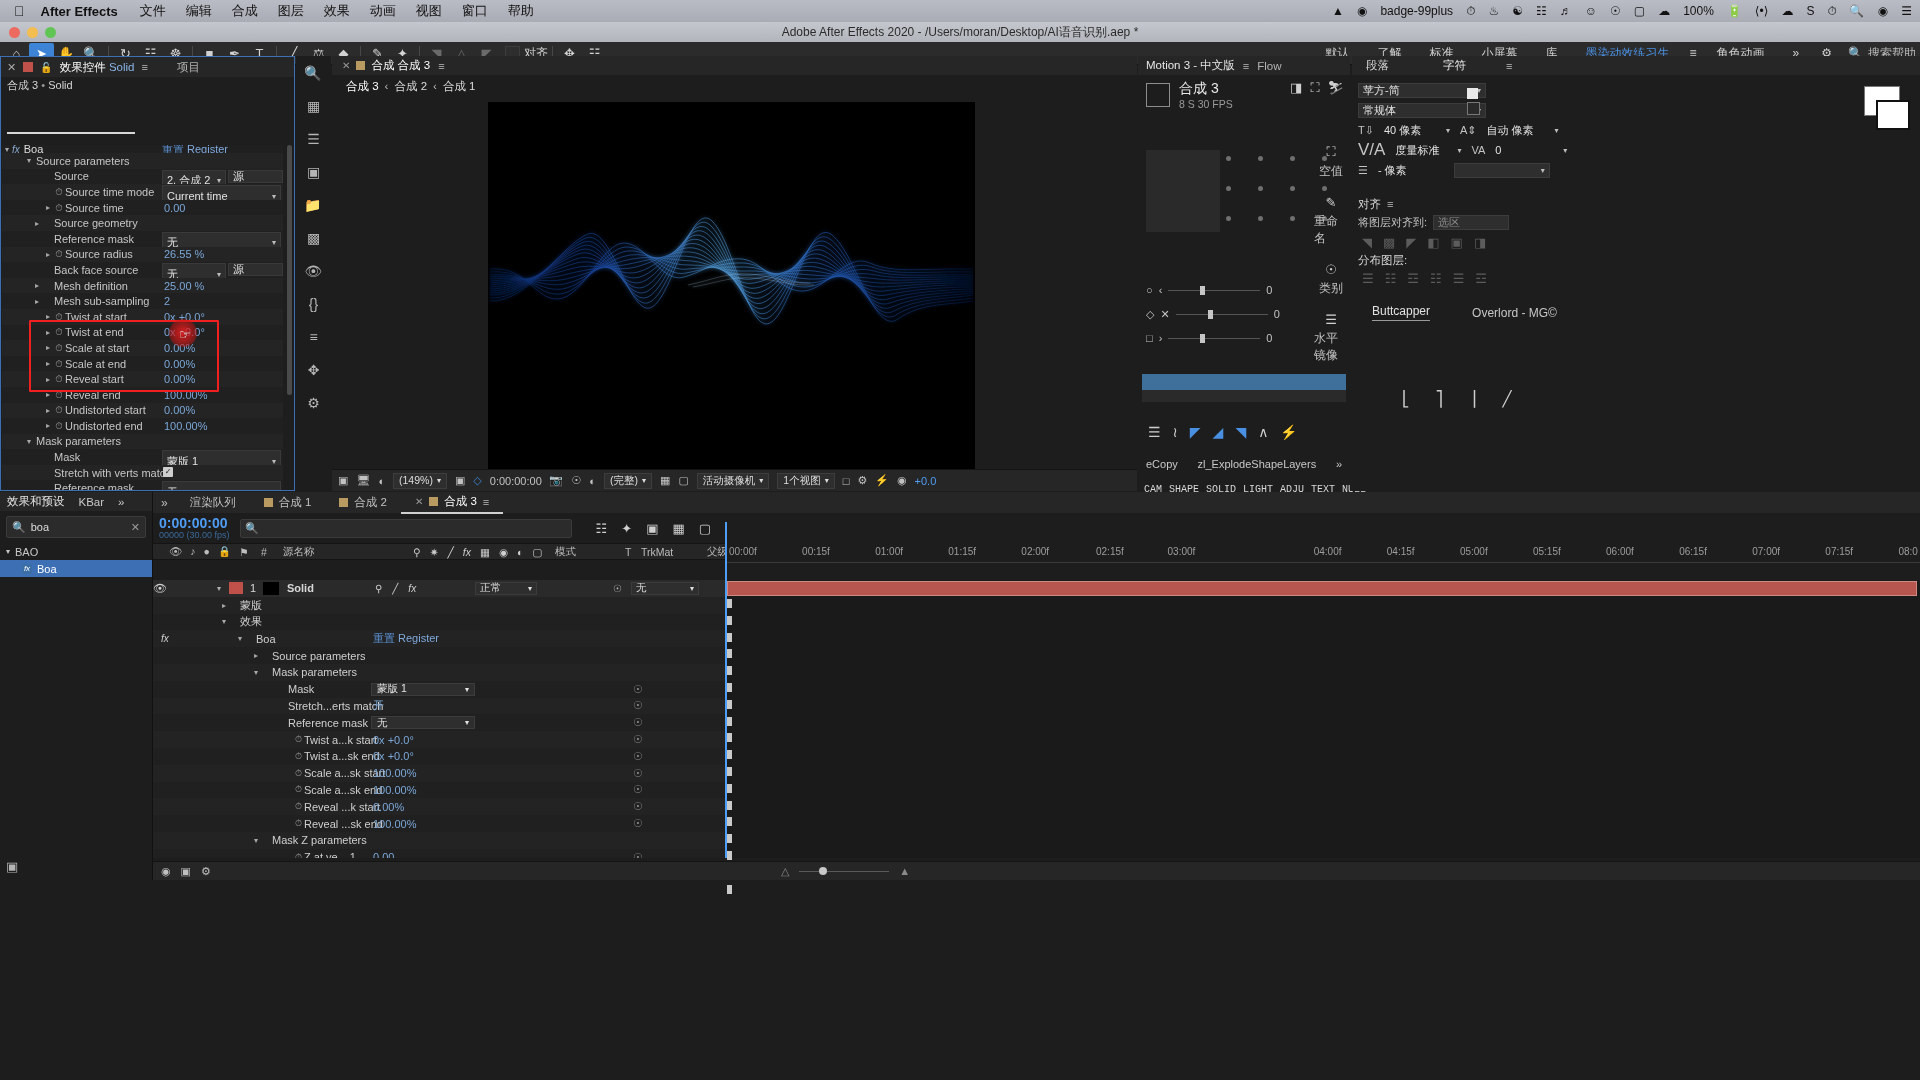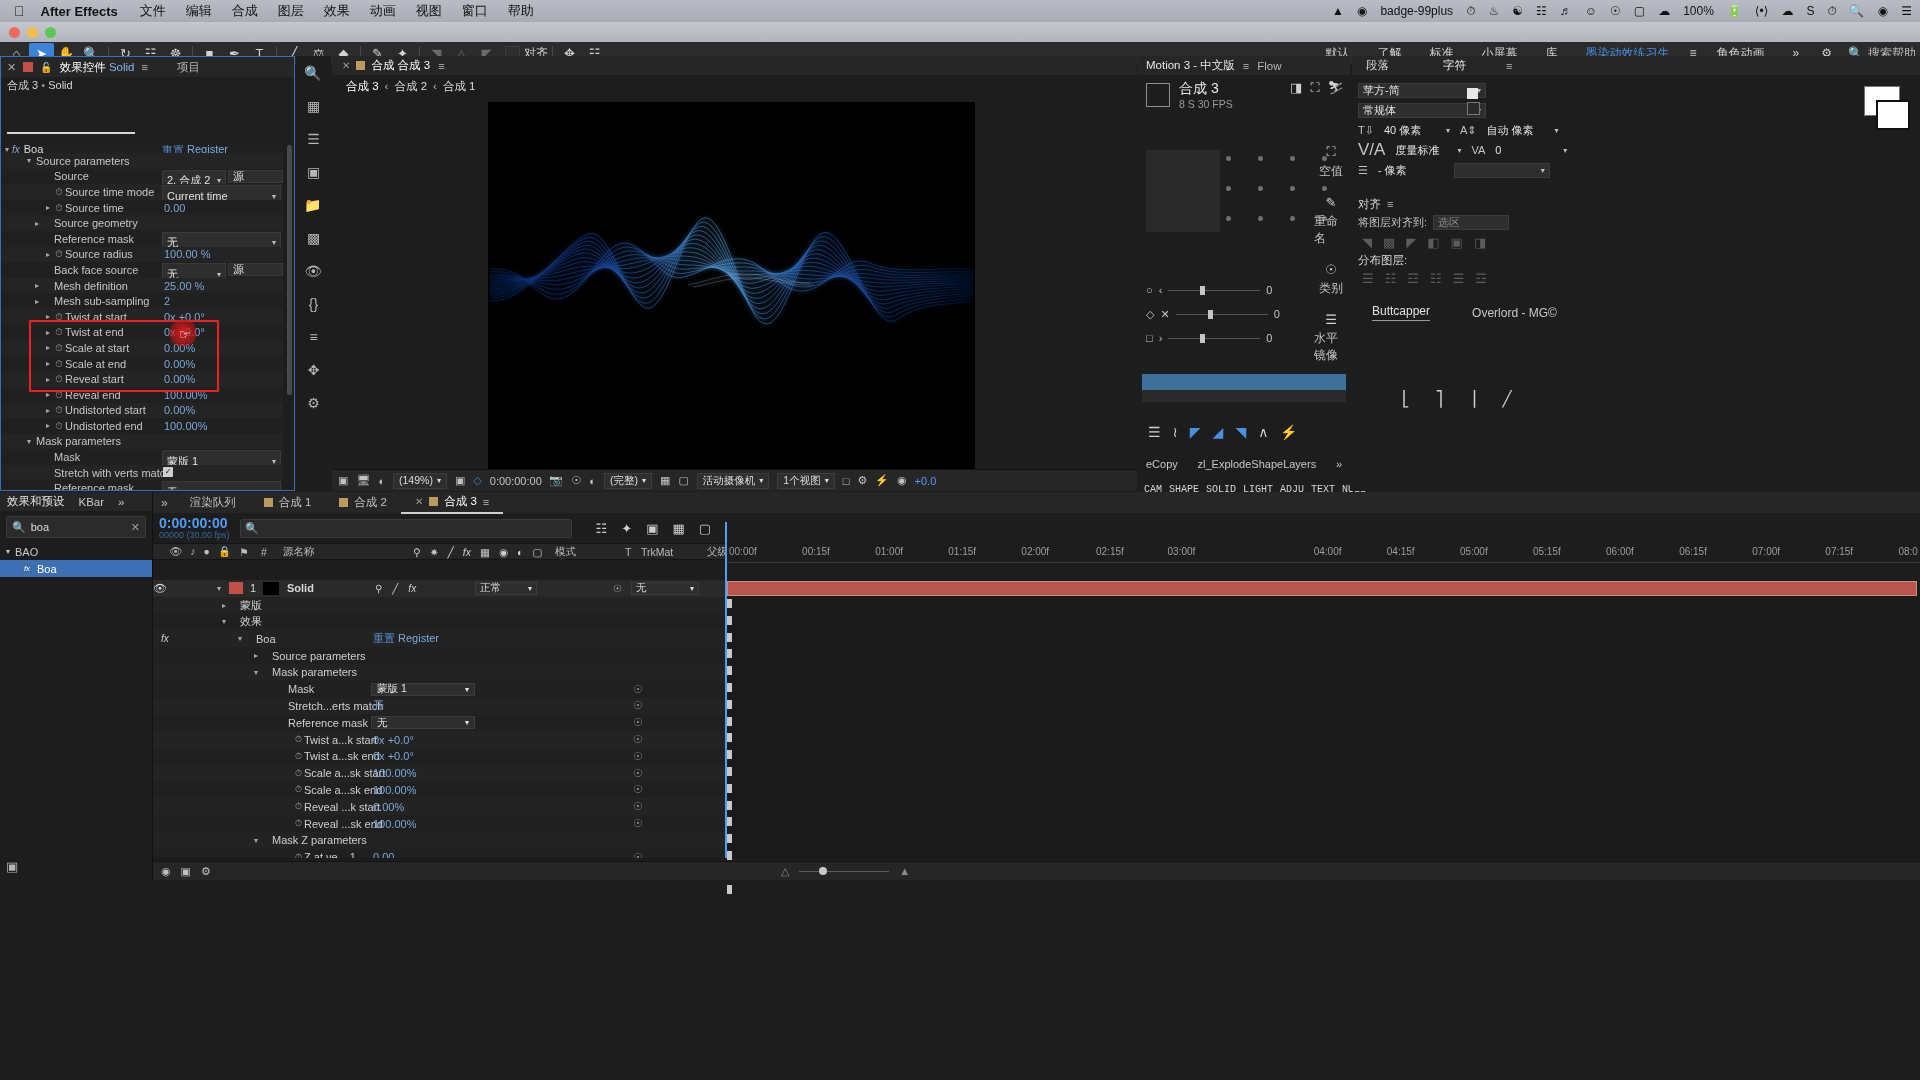--- a/index.html
+++ b/index.html
@@ -219,20 +219,21 @@
       <span>☰</span>
     </div>
   </div>
 
   <div class="winbar">
     <div class="traffic">
       <i class="tl-red"></i>
       <i class="tl-yel"></i>
       <i class="tl-grn"></i>
     </div>
+    <div class="wintitle">Adobe After Effects 2020 - /Users/moran/Desktop/AI语音识别.aep *</div>
   </div>
 
   <div class="toolbar">
     <div class="tb-icons">
       <div class="tb">⌂</div>
       <div class="tb sel">➤</div>
       <div class="tb">✋</div>
       <div class="tb">🔍</div>
       <div class="tb-sep"></div>
       <div class="tb">↻</div>
@@ -354,21 +355,21 @@
           <span class="dd" style="width:119px;">
             <span>无</span>
             <span class="cv">▾</span>
           </span>
         </div>
         <div class="row">
           <span style="width:41px;"></span>
           <span class="arrow">▸</span>
           <span class="stopw">⏱</span>
           <span class="lbl">Source radius</span>
-          <span class="val">100.00 %</span>
+          <span class="val">26.55 %</span>
         </div>
         <div class="row">
           <span style="width:30px;"></span>
           <span class="arrow"></span>
           <span class="stopw"></span>
           <span class="lbl">Back face source</span>
           <span class="dd" style="width:64px;">
             <span>无</span>
             <span class="cv">▾</span>
           </span>

